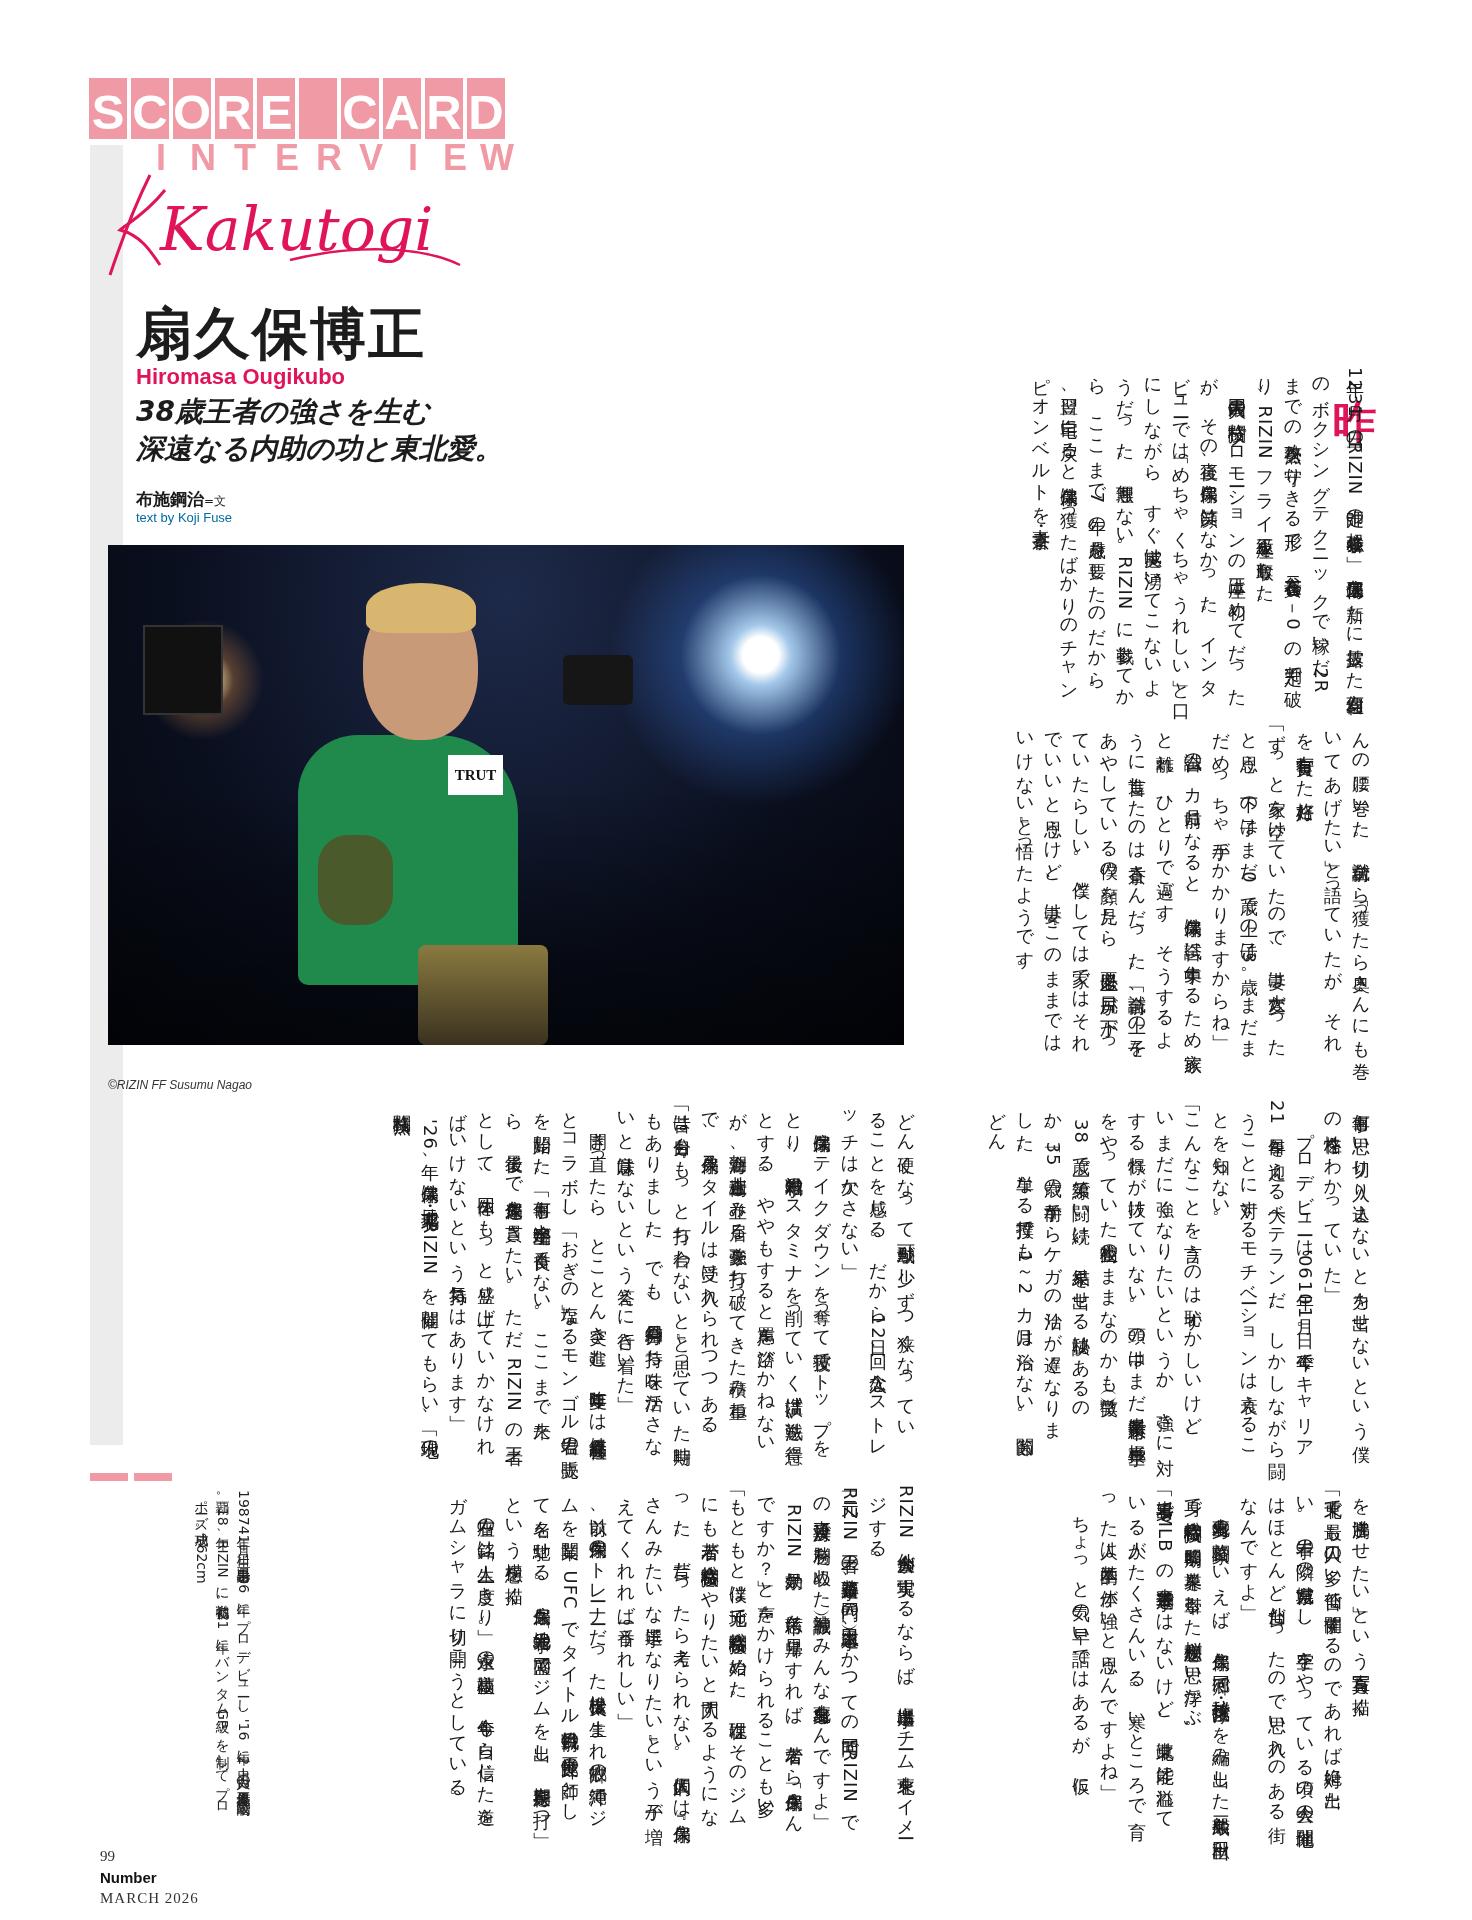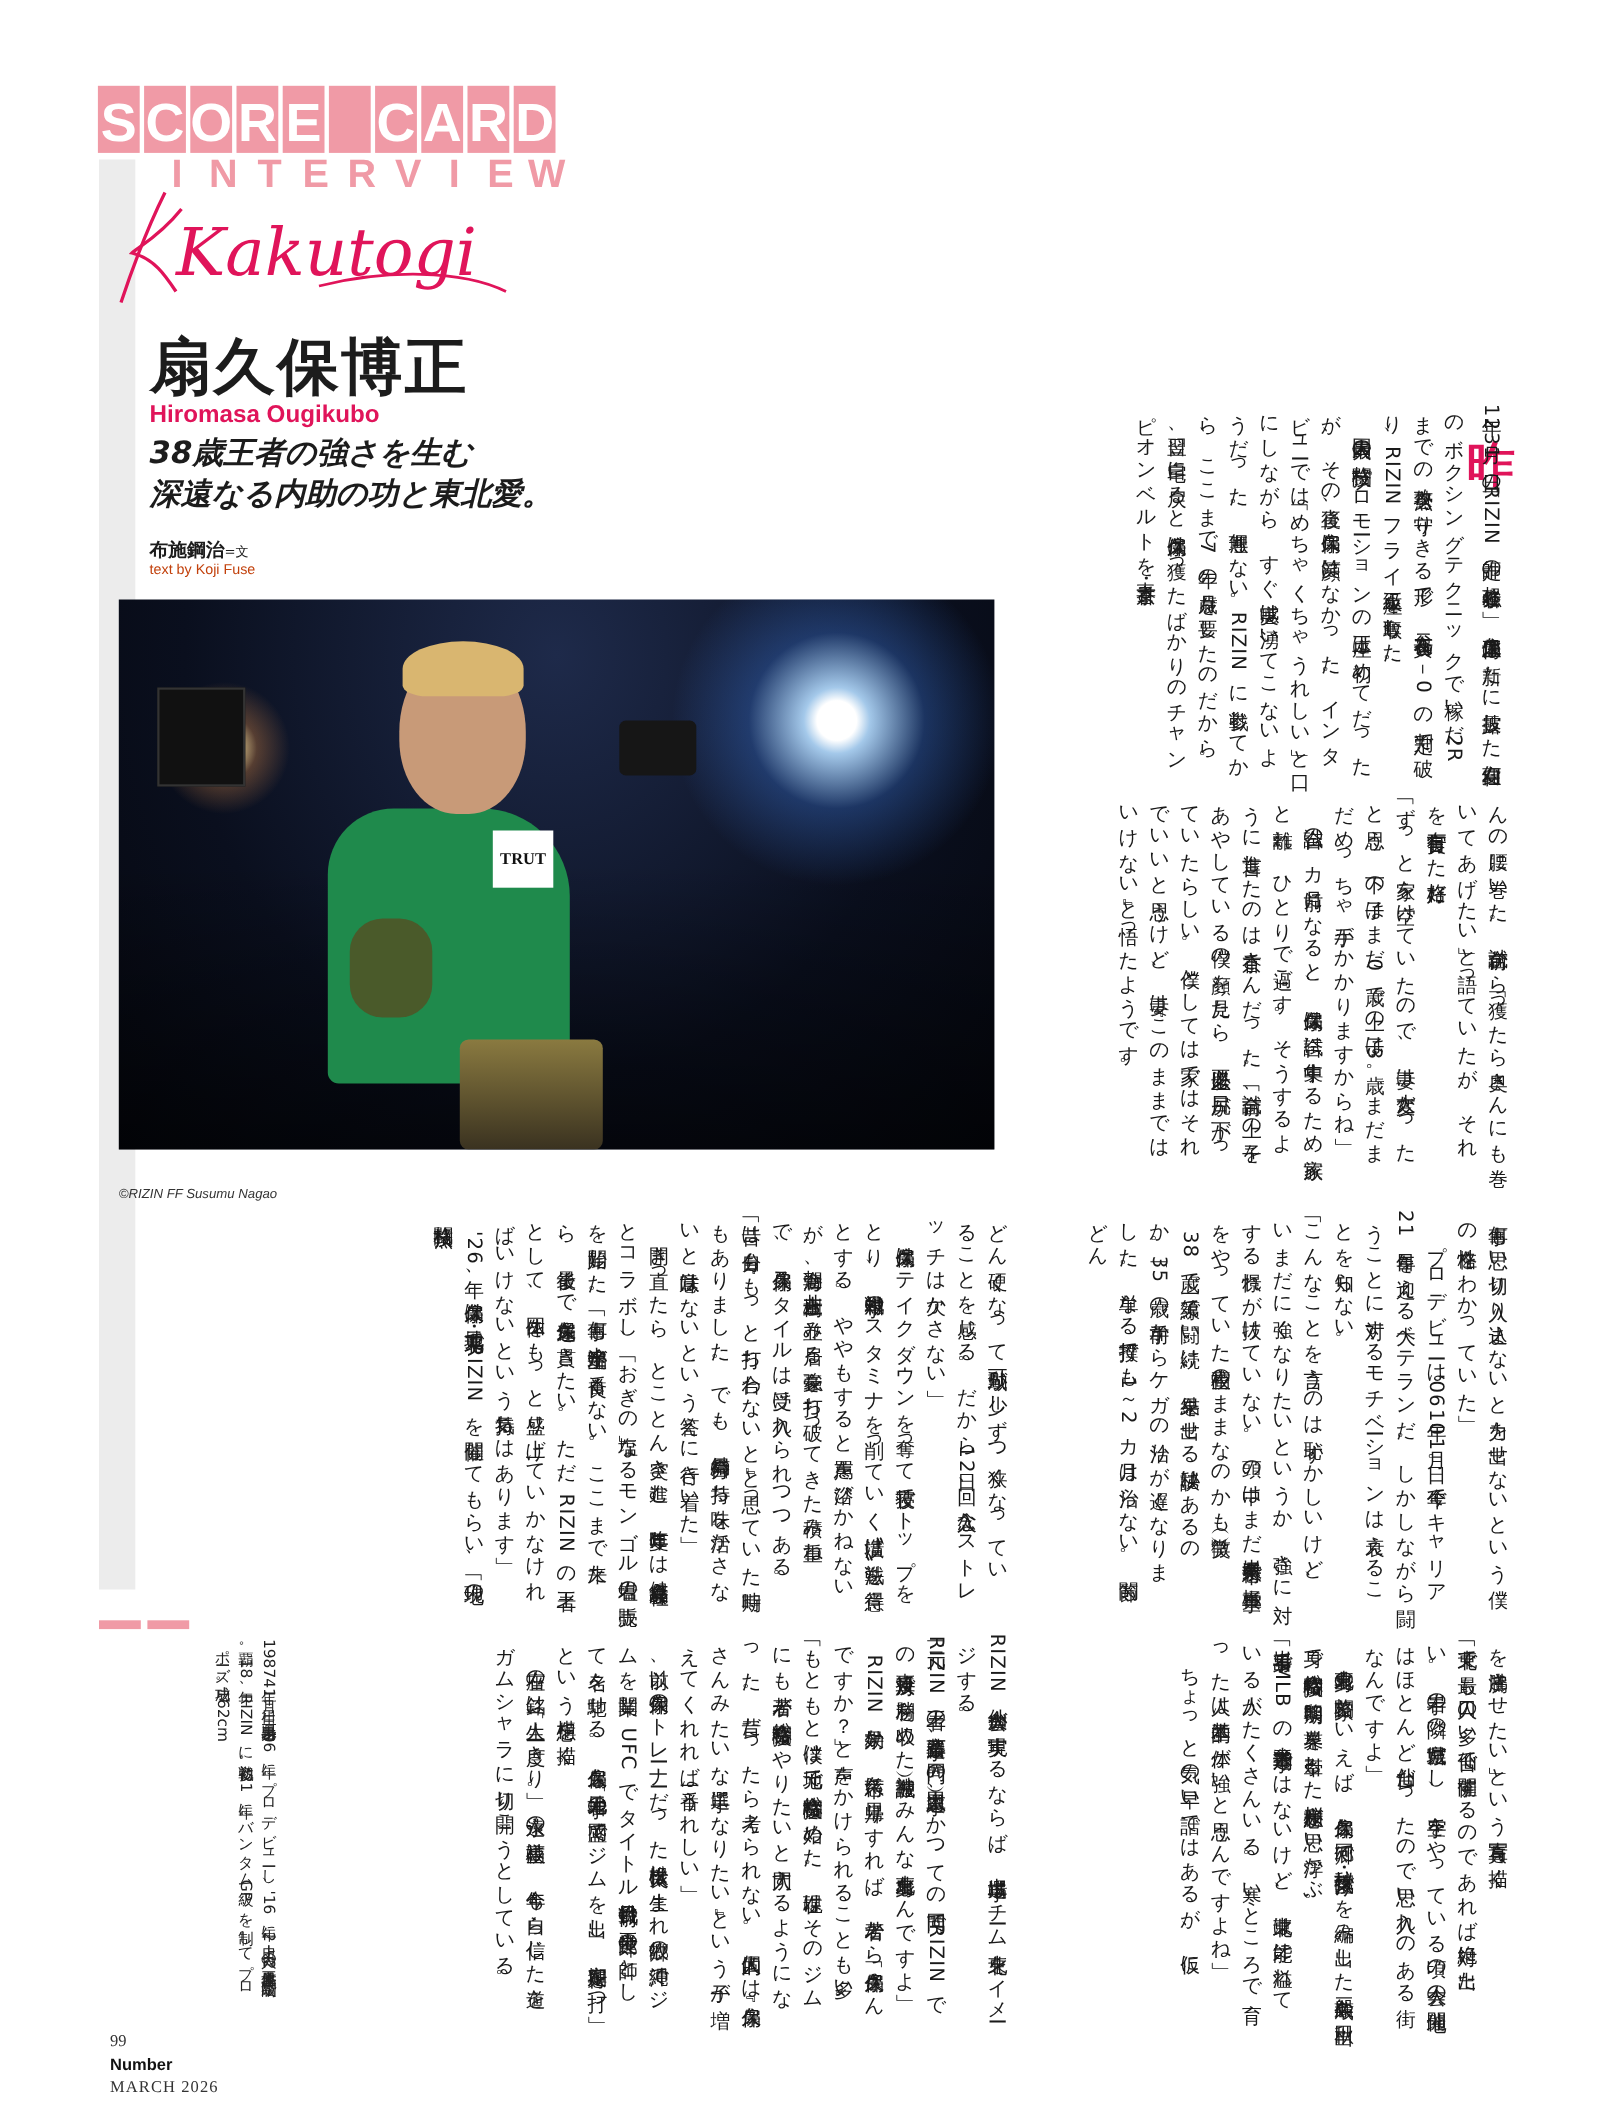--- a/index.html
+++ b/index.html
@@ -13,35 +13,35 @@
   .sc-cell { width: 38px; height: 61px; background: #f09aa6; color: #fff; font-family: "Liberation Sans", sans-serif; font-weight: bold; font-size: 49px; display: flex; align-items: flex-end; justify-content: center; line-height: 1; padding-bottom: 2px; }
   .interview { position: absolute; left: 140px; top: 140px; display: flex; gap: 0; }
   .interview span { width: 42px; text-align: center; font-family: "Liberation Sans", sans-serif; font-weight: bold; font-size: 36px; color: #f09aa6; line-height: 1; }
   .kakutogi { position: absolute; left: 90px; top: 165px; width: 380px; height: 120px; }
 
   .title-jp { position: absolute; left: 136px; top: 297px; font-size: 56px; font-weight: bold; color: #1c1c1c; letter-spacing: 2px; }
   .title-en { position: absolute; left: 136px; top: 364px; font-family: "Liberation Sans", sans-serif; font-weight: bold; font-size: 22px; color: #e0145a; }
   .subtitle { position: absolute; left: 136px; top: 393px; font-size: 28px; font-weight: bold; color: #1c1c1c; line-height: 37px; font-style: italic; }
   .byline-jp { position: absolute; left: 136px; top: 488px; font-size: 17px; font-weight: bold; color: #1c1c1c; }
   .byline-jp small { font-size: 12px; font-weight: normal; }
-  .byline-en { position: absolute; left: 136px; top: 510px; font-family: "Liberation Sans", sans-serif; font-size: 13px; color: #c2410c; }
+  .byline-en { position: absolute; left: 136px; top: 510px; font-family: "Liberation Sans", sans-serif; font-size: 13px; color: #0369a1; }
 
   
   .photo { position: absolute; left: 108px; top: 545px; width: 796px; height: 500px; overflow: hidden;
     background:
       radial-gradient(circle at 82% 22%, #ffffff 0 18px, rgba(180,220,255,0.9) 30px, rgba(60,120,220,0.35) 80px, transparent 150px),
       radial-gradient(circle at 12% 27%, rgba(255,230,160,0.9) 0 10px, rgba(255,160,80,0.3) 30px, transparent 60px),
       radial-gradient(ellipse at 50% 10%, #1e2a4a 0, #0a0f1e 60%, #05070e 100%);
   }
   .photo .fighter-body { position: absolute; left: 190px; top: 190px; width: 220px; height: 250px; background: #1f8a4c; border-radius: 60px 80px 10px 10px; }
   .photo .fighter-head { position: absolute; left: 255px; top: 45px; width: 115px; height: 150px; background: #c89a78; border-radius: 50% 50% 45% 45%; }
   .photo .fighter-hair { position: absolute; left: 258px; top: 38px; width: 110px; height: 50px; background: #d9b670; border-radius: 50% 50% 20% 20%; }
   .photo .glove { position: absolute; left: 210px; top: 290px; width: 75px; height: 90px; background: #4a5a2a; border-radius: 30px; }
   .photo .belt { position: absolute; left: 310px; top: 400px; width: 130px; height: 100px; background: linear-gradient(#8a7a40, #3a3220); border-radius: 8px; }
-  .photo .sponsor { position: absolute; left: 340px; top: 210px; width: 55px; height: 52px; background: #fff; font-family: "Liberation Serif", serif; font-weight: bold; font-size: 15px; color: #111; display: flex; align-items: center; justify-content: center; }
+  .photo .sponsor { position: absolute; left: 340px; top: 210px; width: 55px; height: 40px; background: #fff; font-family: "Liberation Serif", serif; font-weight: bold; font-size: 15px; color: #111; display: flex; align-items: center; justify-content: center; }
   .photo .camera-left { position: absolute; left: 35px; top: 80px; width: 80px; height: 90px; background: #111; border: 2px solid #333; }
   .photo .camera-right { position: absolute; left: 455px; top: 110px; width: 70px; height: 50px; background: #161616; border-radius: 6px; }
   .photo .crowd { position: absolute; left: 0; right: 0; bottom: 0; height: 260px; background: linear-gradient(transparent, rgba(0,0,0,0.55)); }
 
   .credit { position: absolute; left: 108px; top: 1078px; font-family: "Liberation Sans", sans-serif; font-style: italic; font-size: 12px; color: #333; }
 
   
   .vcol { position: absolute; writing-mode: vertical-rl; font-size: 18px; line-height: 28px; letter-spacing: 1px; color: #1a1a1a; white-space: pre-wrap; }
   .dropcap { color: #e0145a; font-weight: bold; font-size: 44px; line-height: 40px; }
 

